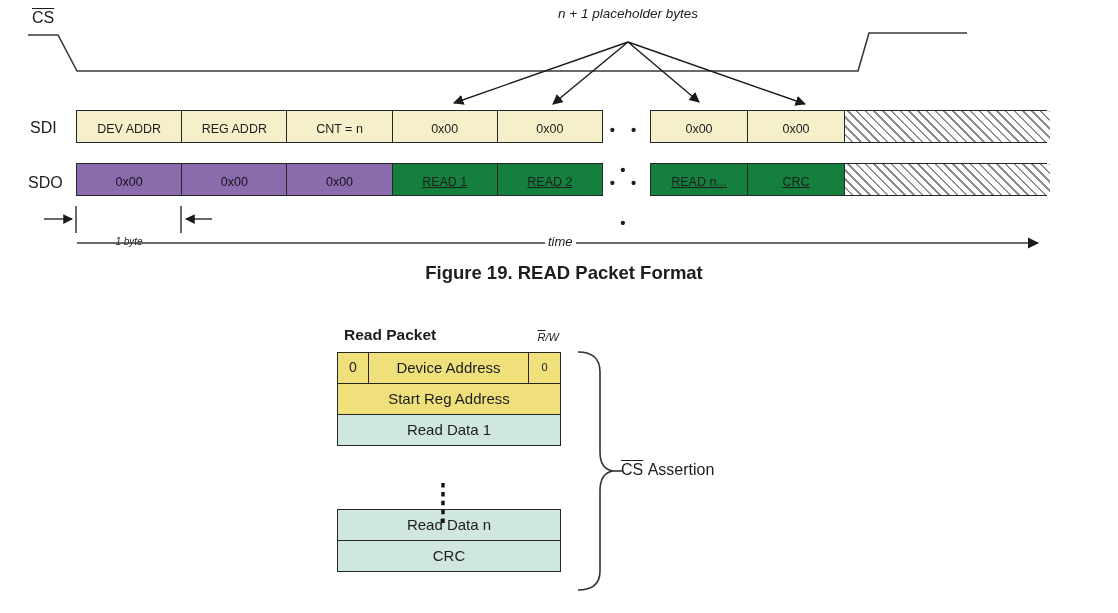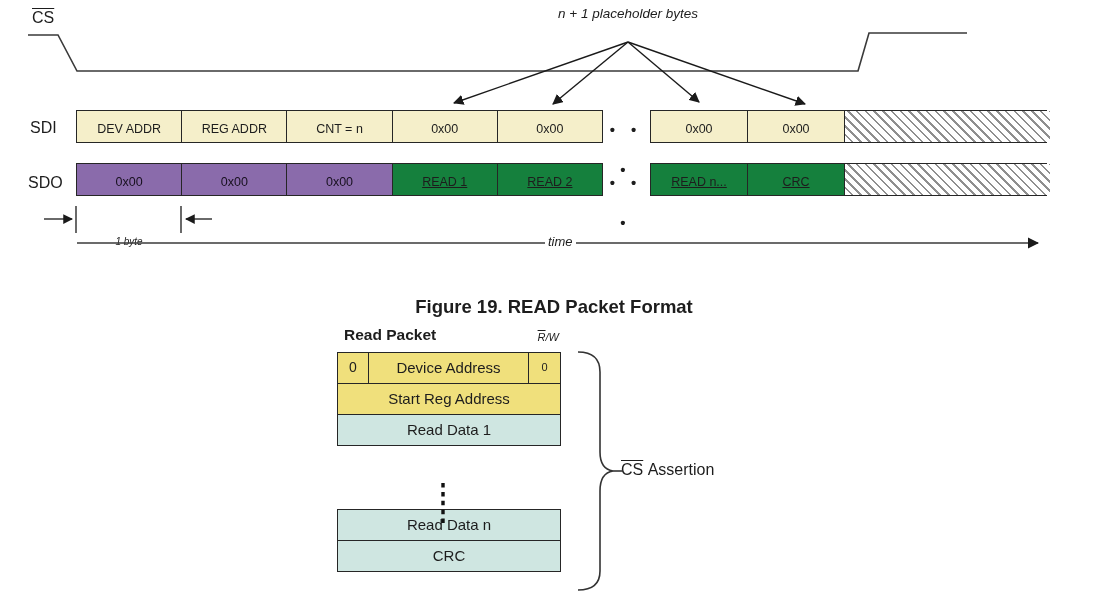--- a/index.html
+++ b/index.html
@@ -118,21 +118,21 @@
   <div class="abs dots" style="left:602px; top:163px; width:48px;">• • •</div>
   <div class="abs grp" style="left:650px; top:163px; width:397px;">
     <div class="cell tblue" style="flex:0 0 96px;">READ n...</div>
     <div class="cell tblue" style="flex:0 0 96px;">CRC</div>
     <div class="cell hatch"></div>
   </div>
 
   <div class="abs one-byte" style="left:96px; top:212px; width:66px; text-align:center;margin-top:24px;">1 byte</div>
   <div class="abs time-label" style="left:545px; top:234px;font-style:italic;">time</div>
 
-  <div class="abs caption" style="left:154px; top:262px; width:800px;margin-top:34px;">Figure 19.  READ Packet Format</div>
+  <div class="abs caption" style="left:164px; top:262px; width:800px;">Figure 19.  READ Packet Format</div>
 
   <div class="abs pk-title" style="left:344px; top:326px;">Read Packet</div>
   <div class="abs rw" style="left:518px; top:331px; width:41px;"><span class="ovl">R</span><span>/W</span></div>
 
   <div class="abs ptable" style="top:352px;">
     <div class="prow prow1 pyellow">
       <div class="p0l">0</div>
       <div class="pmid">Device Address</div>
       <div class="p0r">0</div>
     </div>

